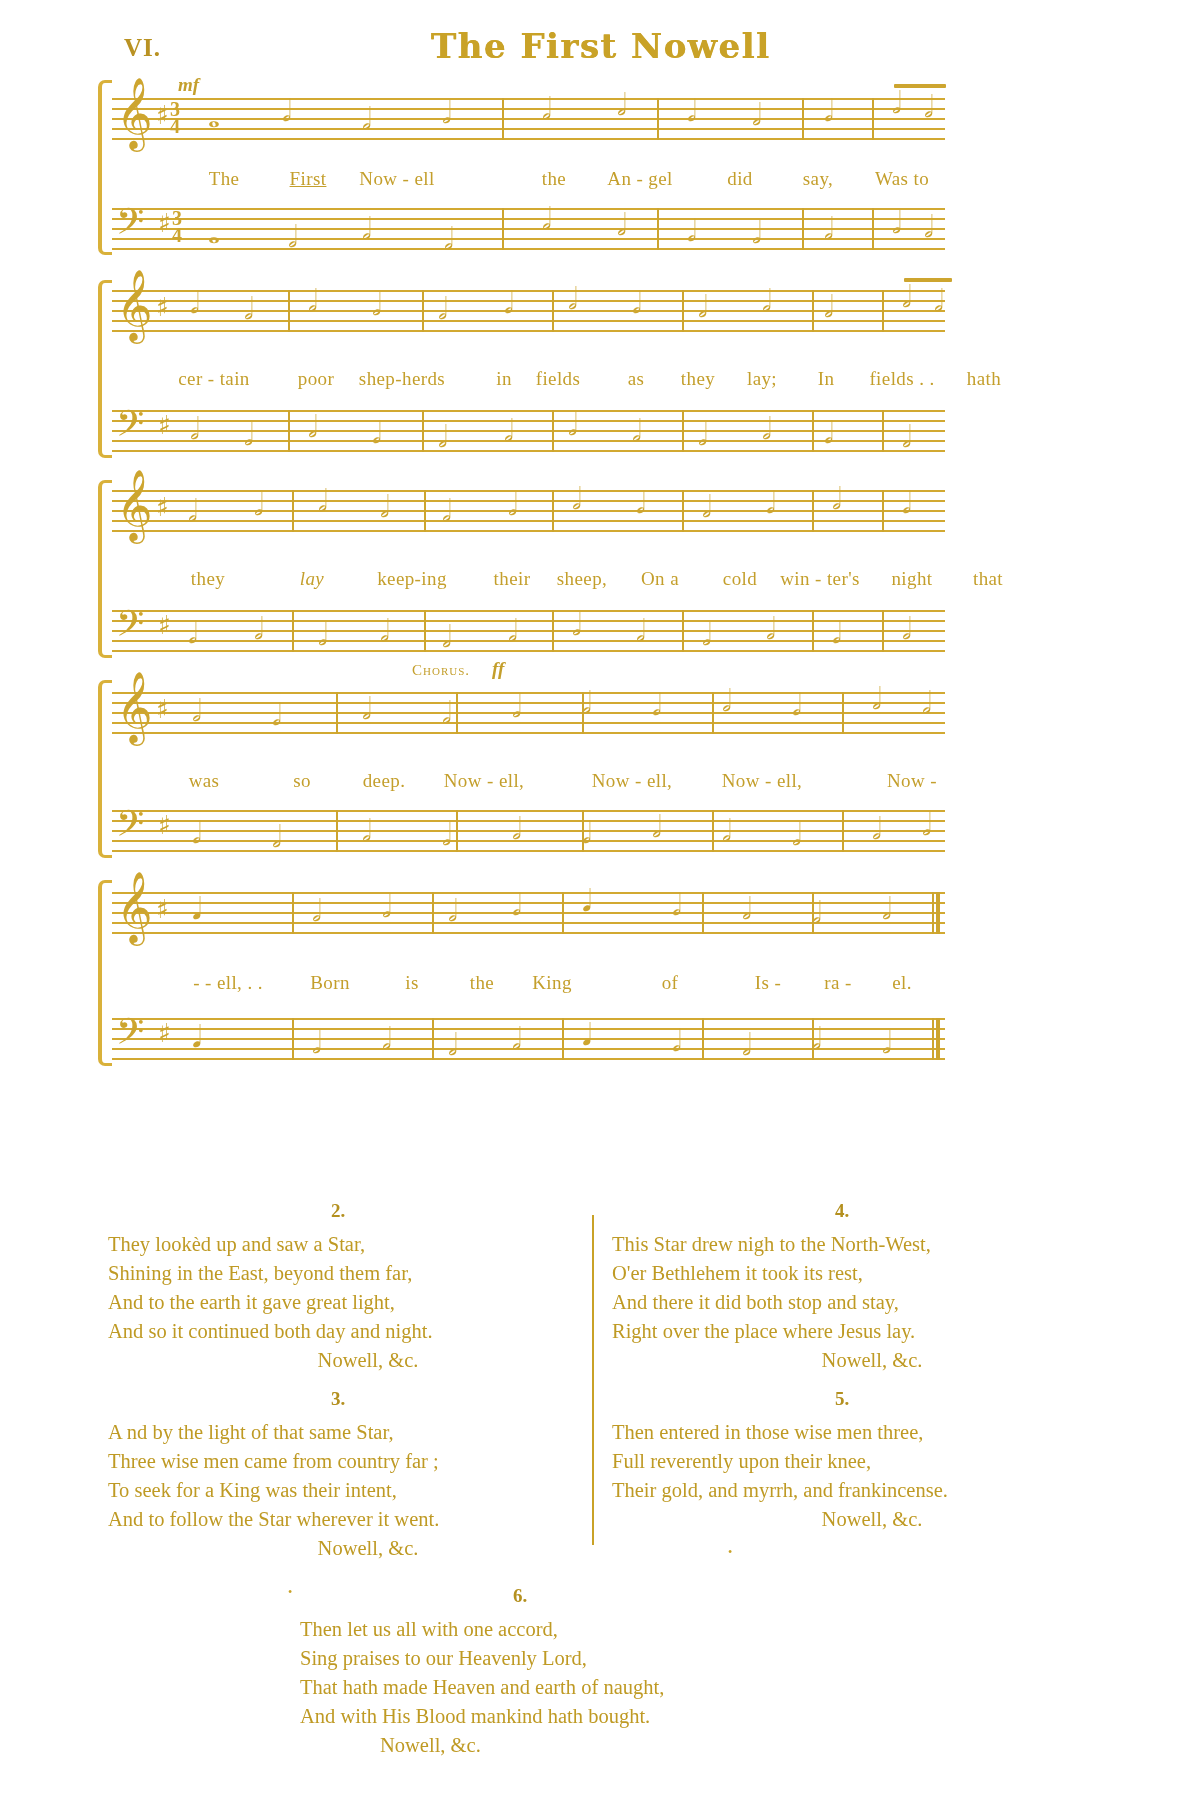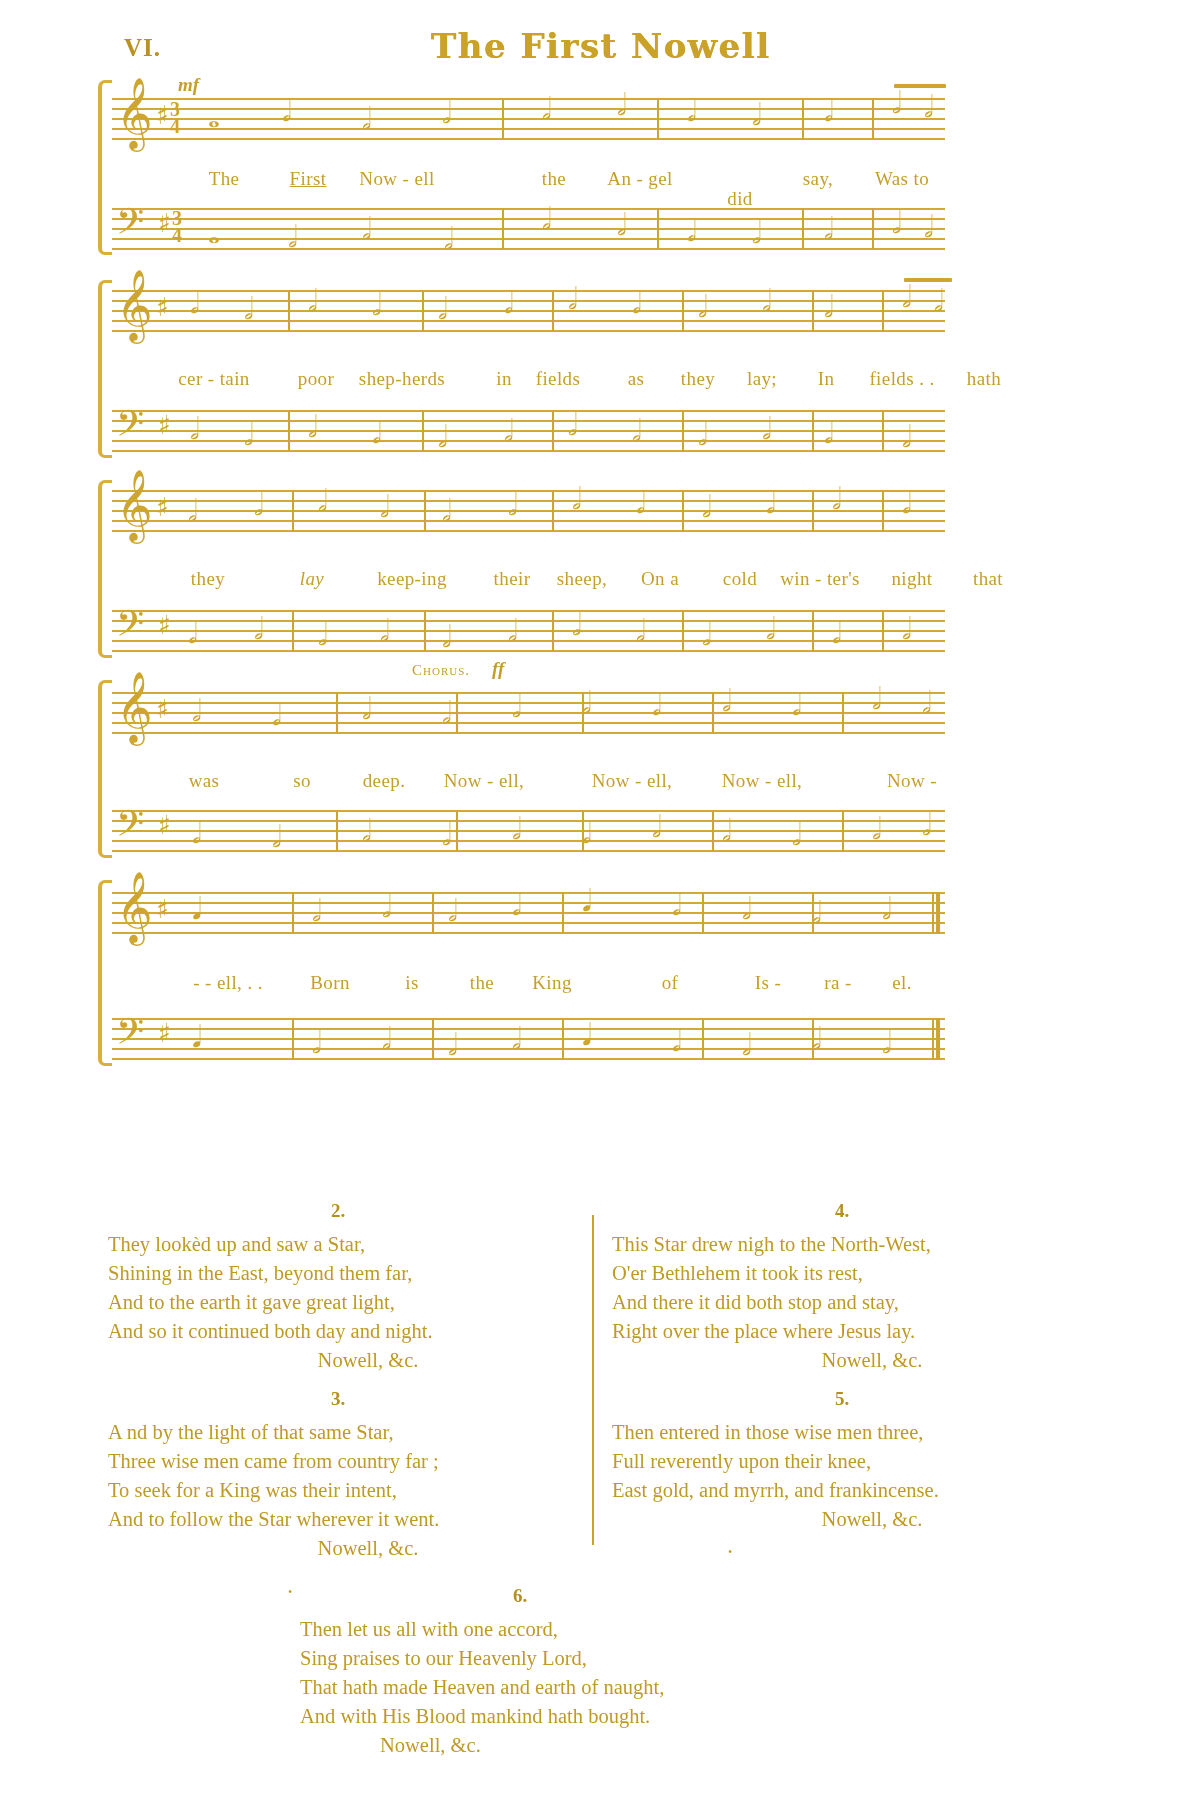--- a/index.html
+++ b/index.html
@@ -298,21 +298,21 @@
         <div class="barline" style="left:690px;"></div>
         <div class="barline" style="left:760px;"></div>
       </div>
 
       <div class="lyric-row" style="top:88px;">
         <span class="syl" style="left:112px;">The</span>
         <span class="syl" style="left:196px;text-decoration:underline;">First</span>
         <span class="syl" style="left:285px;">Now - ell</span>
         <span class="syl" style="left:442px;">the</span>
         <span class="syl" style="left:528px;">An - gel</span>
-        <span class="syl" style="left:628px;margin-top:20px;">did</span>
+        <span class="syl" style="left:628px;">did</span>
         <span class="syl" style="left:706px;">say,</span>
         <span class="syl" style="left:790px;">Was to</span>
       </div>
 
       <div class="staff" style="top:128px;">
         <div class="line"></div>
           <div class="line"></div>
           <div class="line"></div>
           <div class="line"></div>
           <div class="line"></div>
@@ -654,21 +654,21 @@
     <div class="verse-line">O'er Bethlehem it took its rest,</div>
     <div class="verse-line">And there it did both stop and stay,</div>
     <div class="verse-line">Right over the place where Jesus lay.</div>
     <div class="verse-refrain">Nowell, &amp;c.</div>
   </div>
 
   <div class="verse-col" style="left:612px; top:1388px;">
     <div class="verse-num">5.</div>
     <div class="verse-line">Then entered in those wise men three,</div>
     <div class="verse-line">Full reverently upon their knee,</div>
-    <div class="verse-line">East gold, and myrrh, and frankincense.</div>
+    <div class="verse-line">Their gold, and myrrh, and frankincense.</div>
     <div class="verse-refrain">Nowell, &amp;c.</div>
   </div>
 
   <div class="verse-center">
     <div class="verse-num">6.</div>
     <div class="verse-line">Then let us all with one accord,</div>
     <div class="verse-line">Sing praises to our Heavenly Lord,</div>
     <div class="verse-line">That hath made Heaven and earth of naught,</div>
     <div class="verse-line">And with His Blood mankind hath bought.</div>
     <div class="verse-refrain">Nowell, &amp;c.</div>

